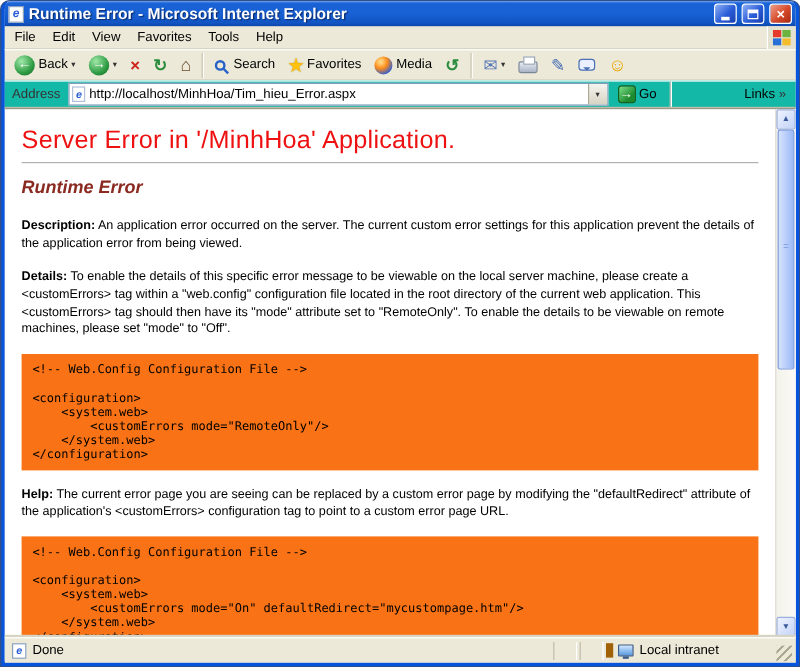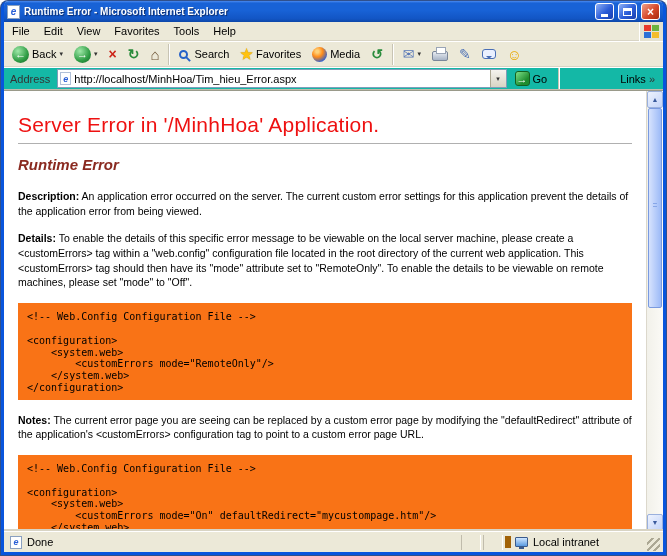--- a/index.html
+++ b/index.html
@@ -6,21 +6,21 @@
   html,body { width:667px; height:556px; overflow:hidden; background:#ffffff;
               font-family:"Liberation Sans", sans-serif; }
   .window { position:absolute; inset:1px; background:#ece9d8;
             border:3px solid #0855dd; border-top:none; border-radius:7px 7px 0 0;
             box-shadow:0 0 0 1px #30508c; display:flex; flex-direction:column; }
 
   
   .titlebar { height:21px; flex:0 0 21px; display:flex; align-items:center; gap:4px;
               padding:0 3px; border-radius:5px 5px 0 0;
               background:linear-gradient(to bottom,#4a8af0 0%,#1862d6 10%,#1862d6 45%,#1255c4 85%,#0d47a8 100%); }
-  .title-text { flex:1; color:#fff; font-size:10px; font-weight:bold;
+  .title-text { flex:1; color:#fff; font-size:13px; font-weight:bold;
                 text-shadow:1px 1px 1px #0a2a6a; white-space:nowrap; overflow:hidden; }
   .tbtn { width:19px; height:17px; border:1px solid #fff; border-radius:3px;
           display:flex; align-items:center; justify-content:center; cursor:default; }
   .minb,.maxb { background:linear-gradient(135deg,#8fb0f5,#2a5cd8 55%,#1a3fae); }
   .closeb { background:linear-gradient(135deg,#f0a08a,#d6492a 55%,#a82a10);
             color:#fff; font-size:12px; font-weight:bold; line-height:1; }
   .min-glyph { width:7px; height:3px; background:#fff; margin-top:8px; }
   .max-glyph { width:9px; height:8px; border:1px solid #fff; border-top:3px solid #fff; }
   .doc-icon { width:13px; height:14px; background:#fff; border:1px solid #8aa0c0;
               display:inline-flex; align-items:center; justify-content:center;
@@ -87,21 +87,21 @@
   .go-button { display:flex; align-items:center; gap:3px; padding:0 3px; cursor:default; }
   .go-icon { width:15px; height:15px; border-radius:3px; color:#fff; font-size:11px; font-weight:bold;
              background:linear-gradient(135deg,#7fe08a,#1e8c2e 70%); border:1px solid #14601e;
              display:flex; align-items:center; justify-content:center; }
   .links { display:flex; align-items:center; gap:3px; padding:0 4px; cursor:default;margin-left:48px; }
   .chev { color:#333; font-size:11px; }
 
   
   .content { flex:1; display:flex; background:#fff; border-top:1px solid #9a9a8a; min-height:0; }
   .page { flex:1; overflow:hidden; padding:6px 14px 0 14px; font-size:10.5px; color:#000; }
-  .page h1 { color:#ee1111; font-size:21px; font-weight:500; margin:16px 0 4px; letter-spacing:0.2px; }
+  .page h1 { color:#ee1111; font-size:21px; font-weight:500; margin:8px 0 4px; letter-spacing:0.2px; }
   .rule { border:none; border-top:1px solid #b0b0b0; margin:6px 0 12px; }
   .page h2 { color:#8a2a20; font-size:15px; font-style:italic; font-weight:bold; margin:10px 0 16px; }
   .page p { margin:0 0 13px; line-height:1.4; }
   .codeblock { background:#f97316; padding:8px 9px 6px; margin:0 0 13px;
                font-family:"DejaVu Sans Mono", monospace; font-size:10px; line-height:1.18;
                white-space:pre; overflow:hidden; }
 
   
   .scrollbar { width:17px; flex:0 0 17px; background:linear-gradient(to right,#f2f1ea,#fbfaf6);
                border-left:1px solid #dcd8cc; display:flex; flex-direction:column; }
@@ -264,21 +264,21 @@
         <span>To enable the details of this specific error message to be viewable on the local server machine, please create a &lt;customErrors&gt; tag within a "web.config" configuration file located in the root directory of the current web application. This &lt;customErrors&gt; tag should then have its "mode" attribute set to "RemoteOnly". To enable the details to be viewable on remote machines, please set "mode" to "Off".</span>
       </p>
       <pre class="codeblock">&lt;!-- Web.Config Configuration File --&gt;
 
 &lt;configuration&gt;
     &lt;system.web&gt;
         &lt;customErrors mode="RemoteOnly"/&gt;
     &lt;/system.web&gt;
 &lt;/configuration&gt;</pre>
       <p>
-        <b>Notes:</b>
+        <b>Help:</b>
         <span>The current error page you are seeing can be replaced by a custom error page by modifying the "defaultRedirect" attribute of the application's &lt;customErrors&gt; configuration tag to point to a custom error page URL.</span>
       </p>
       <pre class="codeblock">&lt;!-- Web.Config Configuration File --&gt;
 
 &lt;configuration&gt;
     &lt;system.web&gt;
         &lt;customErrors mode="On" defaultRedirect="mycustompage.htm"/&gt;
     &lt;/system.web&gt;
 &lt;/configuration&gt;</pre>
     </div>

